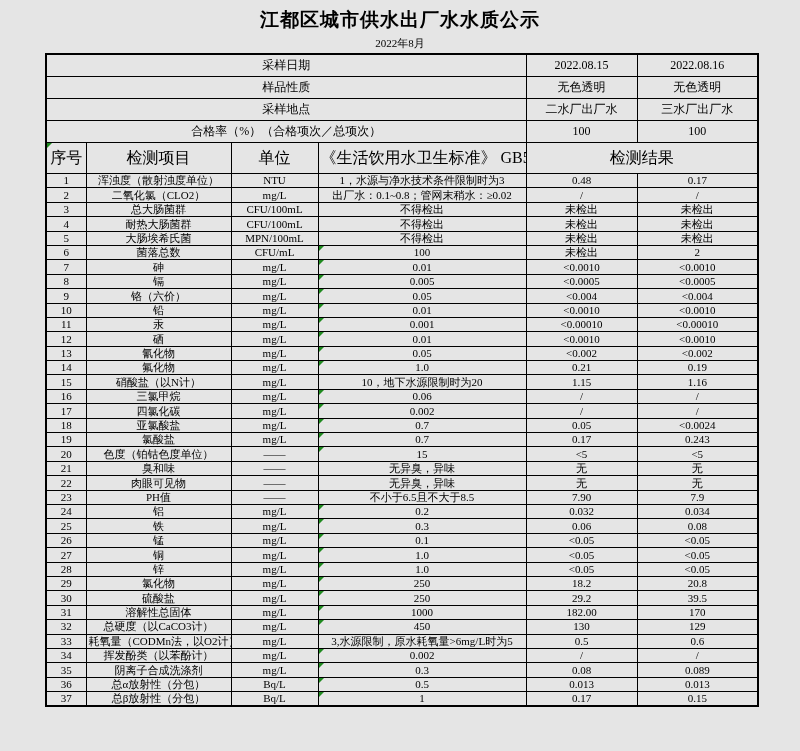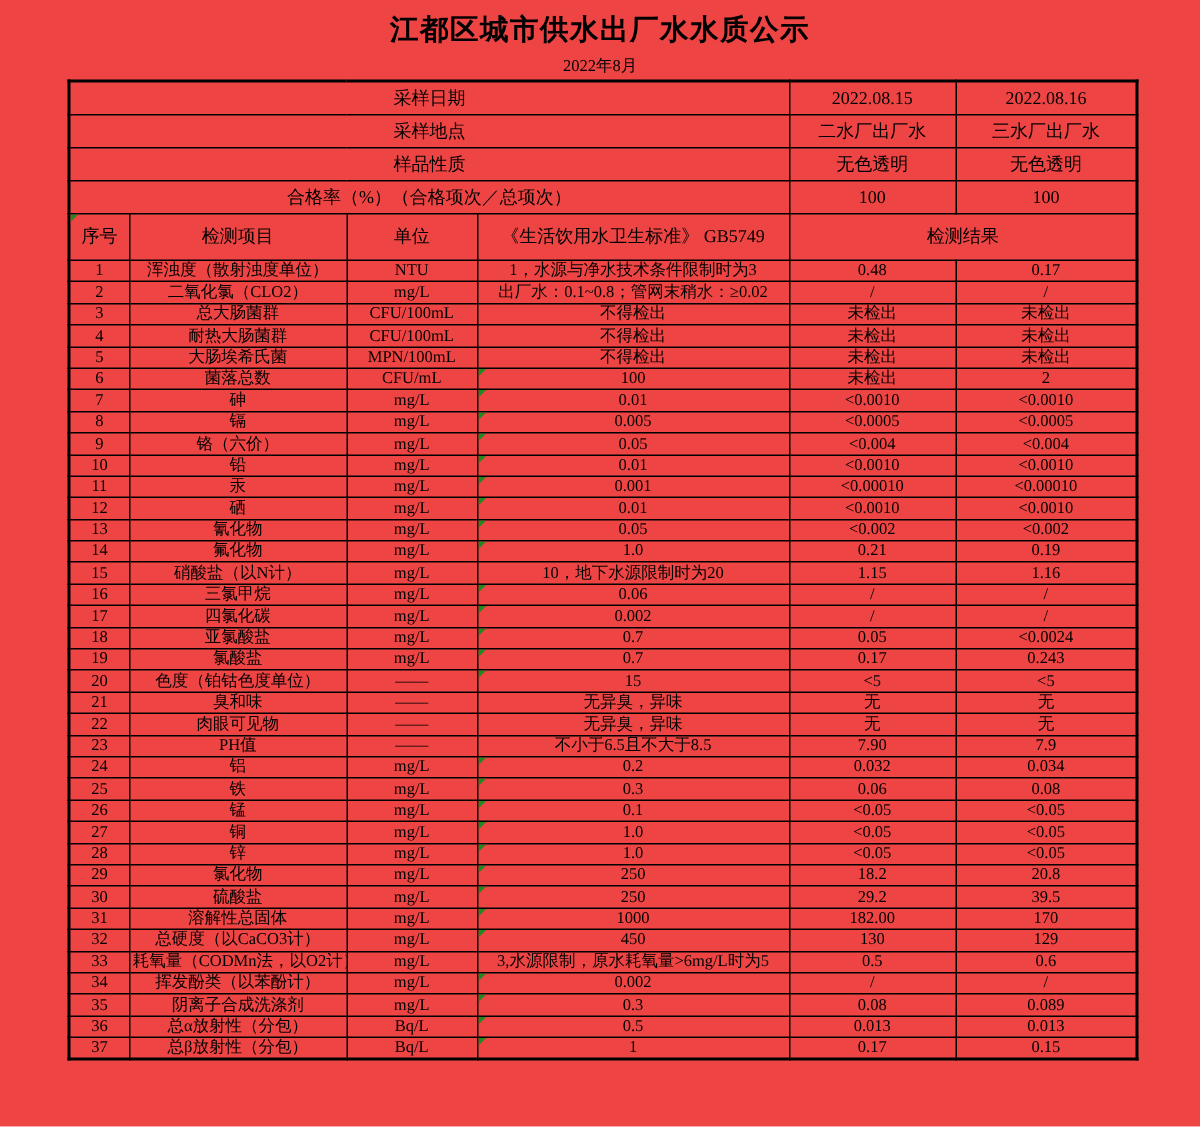--- a/index.html
+++ b/index.html
@@ -6,21 +6,21 @@
     margin: 0;
     padding: 0;
     background: #ffffff;
     color: #000000;
     font-family: "Liberation Serif", "DejaVu Serif", serif;
   }
   .page {
     position: relative;
     width: 800px;
     height: 751px;
-    background: #ef4444;
+    background: #e5e5e5;
     overflow: hidden;
   }
   .title {
     position: absolute;
     top: 7px;
     left: 0;
     width: 100%;
     text-align: center;
     font-size: 19px;
     font-weight: bold;
@@ -53,21 +53,21 @@
     font-size: 11px;
     font-weight: normal;
     line-height: 1.15;
     vertical-align: middle;
     white-space: nowrap;
     overflow: hidden;
     text-align: center;
     position: relative;
   }
   tr.summary-row td { height: 21px; font-size: 12px; text-align: center; }
-  tr.header-row td { height: 30px; font-size: 12px; }
+  tr.header-row td { height: 30px; font-size: 16px; }
   tbody.results tr td { height: 13.4px; }
   td.c-left { text-align: left; margin-left: 37px; }
   .tri {
     position: absolute;
     top: 0;
     left: 0;
     width: 0;
     height: 0;
     border-top: 5px solid #1f8a1f;
     border-right: 5px solid transparent;
@@ -91,28 +91,28 @@
       <col style="width:121px">
     </colgroup>
 
     <tbody>
       <tr class="summary-row">
         <td colspan="4">采样日期</td>
         <td>2022.08.15</td>
         <td>2022.08.16</td>
       </tr>
       <tr class="summary-row">
+        <td colspan="4">样品性质</td>
+        <td>无色透明</td>
+        <td>无色透明</td>
+      </tr>
+      <tr class="summary-row">
         <td colspan="4">采样地点</td>
         <td>二水厂出厂水</td>
         <td>三水厂出厂水</td>
-      </tr>
-      <tr class="summary-row">
-        <td colspan="4">样品性质</td>
-        <td>无色透明</td>
-        <td>无色透明</td>
       </tr>
       <tr class="summary-row">
         <td colspan="4">合格率（%）（合格项次／总项次）</td>
         <td>100</td>
         <td>100</td>
       </tr>
     </tbody>
 
     <tbody>
       <tr class="header-row">

